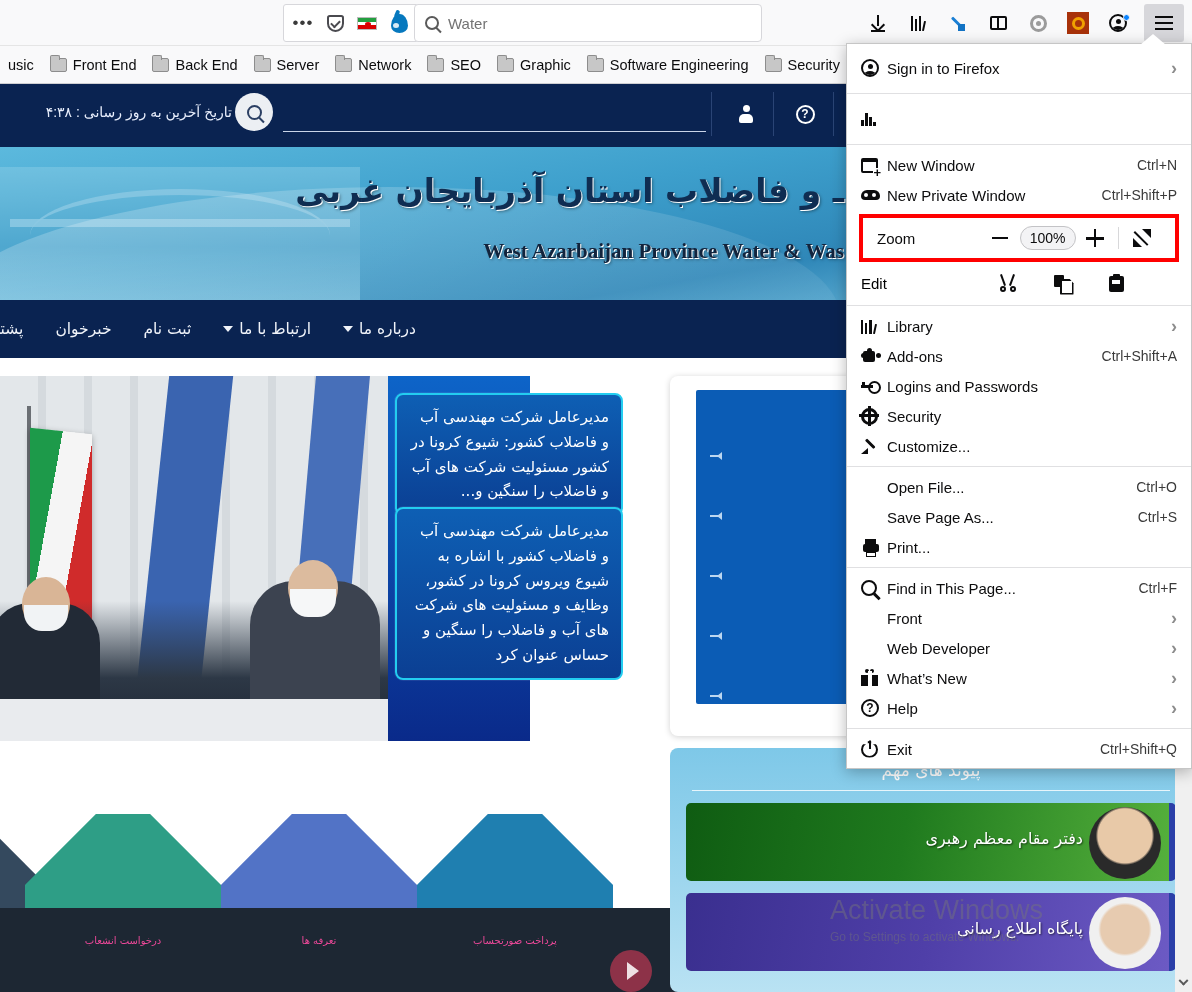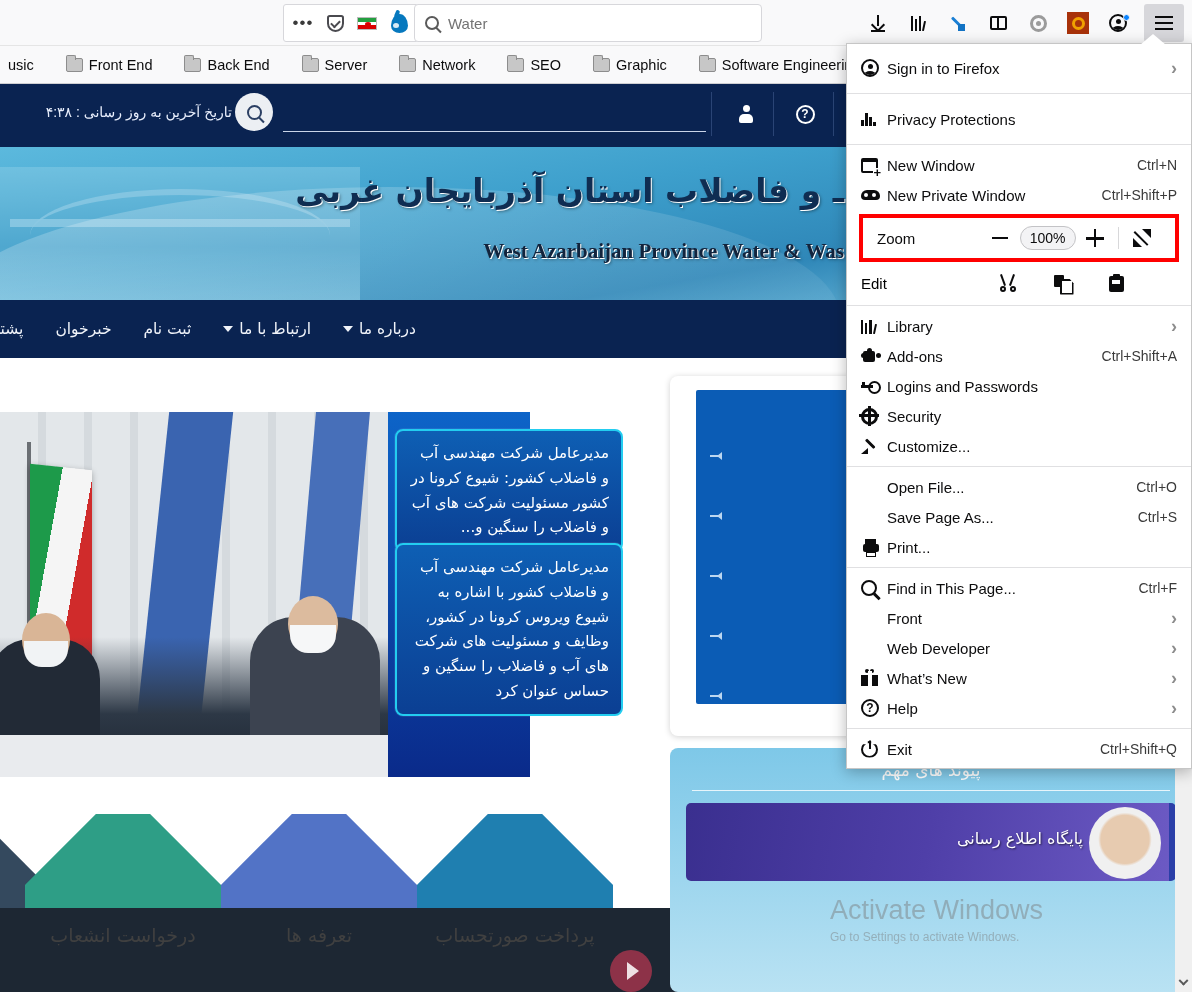--- a/index.html
+++ b/index.html
@@ -64,21 +64,21 @@
   .gear-orange-box { width:22px; height:22px; background:#a8320a; display:flex; align-items:center; justify-content:center; }
   .gear-orange { width:13px; height:13px; border-radius:50%; border:3px solid #f0a000; position:relative; }
 
   .account-ico { width:18px; height:18px; border:2px solid #0c0c0d; border-radius:50%; position:relative; overflow:hidden; }
   .account-ico::before { content:""; position:absolute; left:4.5px; top:2.5px; width:5px; height:5px; border-radius:50%; background:#0c0c0d; }
   .account-ico::after { content:""; position:absolute; left:1px; top:9.5px; width:12px; height:9px; border-radius:50% 50% 0 0; background:#0c0c0d; }
   .blue-dot { position:absolute; right:8px; top:10px; width:7px; height:7px; border-radius:50%; background:#0a84ff; border:1px solid #f9f9fa; }
 
   
   #bookmarks-bar { position:absolute; left:0; top:46px; width:1192px; height:38px; background:#f9f9fa; border-bottom:1px solid #cfcfd2;
-                   display:flex; align-items:center; gap:16px; padding-left:0; overflow:hidden; }
+                   display:flex; align-items:center; gap:0; padding-left:0; overflow:hidden; }
   .bm { display:flex; align-items:center; gap:6px; padding:4px 8px; font-size:14.5px; color:#0c0c0d; white-space:nowrap; cursor:pointer; border-radius:3px; }
   .folder-ico { width:17px; height:14px; background:#c7c7c7; border:1px solid #8d8d8d; border-radius:1px 2px 2px 2px; position:relative; flex:none; }
   .folder-ico::before { content:""; position:absolute; left:-1px; top:-4px; width:8px; height:4px; background:#c7c7c7; border:1px solid #8d8d8d; border-bottom:none; border-radius:2px 2px 0 0; }
 
   
   #page { position:absolute; left:0; top:84px; width:1192px; height:908px; background:#fff; overflow:hidden; }
 
   #site-topbar { position:relative; width:1192px; height:63px; background:#0a2351; }
   #site-topbar .upd-text { position:absolute; right:960px; top:20px; font-size:14px; color:#e8eefc; direction:rtl; white-space:nowrap; }
   .srch-circle-btn { position:absolute; left:235px; top:9px; width:38px; height:38px; border-radius:50%; background:#eceff3; display:flex; align-items:center; justify-content:center; cursor:pointer; }
@@ -107,21 +107,21 @@
 
   #site-nav { position:relative; width:1192px; height:58px; background:#0a2351; display:flex; flex-direction:row-reverse;
               align-items:center; padding-right:760px; gap:0; }
   .nav-item { color:#f0f3f9; font-size:15.5px; padding:0 16px; white-space:nowrap; direction:rtl; cursor:pointer;
               font-family:"DejaVu Sans", sans-serif; display:flex; align-items:center; gap:6px; }
   .caret { display:inline-block; width:0; height:0; border-left:5px solid transparent; border-right:5px solid transparent; border-top:6px solid #f0f3f9; }
 
   #site-body { position:relative; width:1192px; height:634px; background:#fff; }
 
   
-  #slider { position:absolute; left:0; top:18px; width:530px; height:365px; background:linear-gradient(180deg,#0d64c8,#0a2a8a);margin-top:36px; }
+  #slider { position:absolute; left:0; top:18px; width:530px; height:365px; background:linear-gradient(180deg,#0d64c8,#0a2a8a); }
   #slider .photo { position:absolute; left:0; top:0; width:388px; height:365px; overflow:hidden;
      background:linear-gradient(100deg,#d9dde2 0%,#c4cbd3 30%,#eceff2 55%,#b9c2cb 100%); }
   #slider .wall { position:absolute; left:0; top:0; width:388px; height:365px;
      background:repeating-linear-gradient(90deg,#e3e7ea 0 38px,#d5dade 38px 46px); }
   #slider .blueband { position:absolute; left:150px; top:0; width:64px; height:365px; background:#3a64b0; transform:skewX(-6deg); }
   #slider .blueband2 { position:absolute; left:300px; top:0; width:54px; height:365px; background:#476fb9; transform:skewX(-5deg); }
   #slider .iranflag { position:absolute; left:30px; top:55px; width:62px; height:195px; transform:skewY(6deg);
      background:linear-gradient(100deg,#1d9a4a 0 34%, #f5f5f5 34% 66%, #d02b2b 66% 100%); box-shadow:0 2px 6px rgba(0,0,0,.3); }
   #slider .pole { position:absolute; left:27px; top:30px; width:4px; height:260px; background:#6b6f74; }
   #slider .people { position:absolute; left:0; bottom:0; width:388px; height:140px;
@@ -165,21 +165,21 @@
   .lb-face.f1 { background:radial-gradient(circle at 50% 40%, #e8c9a8 0 48%, #2a2a2a 52% 100%); }
   .lb-face.f2 { background:radial-gradient(circle at 50% 45%, #e7cbb0 0 45%, #f0f0f0 50% 100%); }
   .lb-text { position:absolute; right:86px; top:26px; color:#fff; font-size:16px; direction:rtl; font-family:"DejaVu Sans", sans-serif;
      text-shadow:1px 1px 2px rgba(0,0,0,.6); white-space:nowrap; }
 
   
   #tri-strip { position:absolute; left:0; top:412px; width:660px; height:222px; }
   .tri { position:absolute; width:160px; height:160px; border-radius:22px; transform:rotate(45deg); }
   .tri-wrap { position:absolute; width:196px; height:138px; overflow:hidden; }
   .tri-wrap .tri { left:18px; top:6px; }
-  .tri-label { position:absolute; bottom:6px; left:0; width:196px; text-align:center; color:#404040; font-size:19px;
+  .tri-label { position:absolute; bottom:6px; left:0; width:196px; text-align:center; color:#ec4899; font-size:10px;
      direction:rtl; font-family:"DejaVu Sans", sans-serif; z-index:3; }
   #tri0 { left:-150px; top:44px; }  #tri0 .tri { background:#34495e; }
   #tri1 { left:25px; top:44px; }    #tri1 .tri { background:#2e9e86; }
   #tri2 { left:221px; top:44px; }   #tri2 .tri { background:#5273c6; }
   #tri3 { left:417px; top:44px; }   #tri3 .tri { background:#1f7fb0; }
 
   #footer-strip { position:absolute; left:0; top:550px; width:1192px; height:84px; background:#1d2733; }
 
   
   #page-scrollbar { position:absolute; right:0; top:84px; width:17px; height:908px; background:#f0f0f0; z-index:40; }
@@ -410,20 +410,24 @@
         <span class="newsrow" style="top:122px;"></span>
         <span class="newsrow" style="top:182px;"></span>
         <span class="newsrow" style="top:242px;"></span>
         <span class="newsrow" style="top:302px;"></span>
         <span class="newsrow" style="top:362px;"></span>
       </div>
 
       <div id="links-card">
         <div id="links-title">پیوند های مهم</div>
         <div id="links-rule"></div>
+        <div class="link-banner lb-green">
+          <span class="lb-face f1"></span>
+          <span class="lb-text">دفتر مقام معظم رهبری</span>
+        </div>
         <div class="link-banner lb-purple">
           <span class="lb-face f2"></span>
           <span class="lb-text">پایگاه اطلاع رسانی</span>
         </div>
       </div>
     </div>
   </div>
 </div>
 
 <div id="watermark">
@@ -559,21 +563,20 @@
 
   <div class="mi row-tall">
     <span class="ico">
       <span class="ico-privacy">
           <i style="height:6px"></i>
           <i style="height:13px"></i>
           <i style="height:9px"></i>
           <i style="height:4px"></i>
         </span>
     </span>
-    <span class="lbl">Privacy Protections</span>
   </div>
 
   <div class="msep"></div>
 
   <div class="mi">
     <span class="ico">
         <span class="ico-newwin"></span>
       </span>
     <span class="lbl">New Window</span>
     <span class="acc">Ctrl+N</span>

